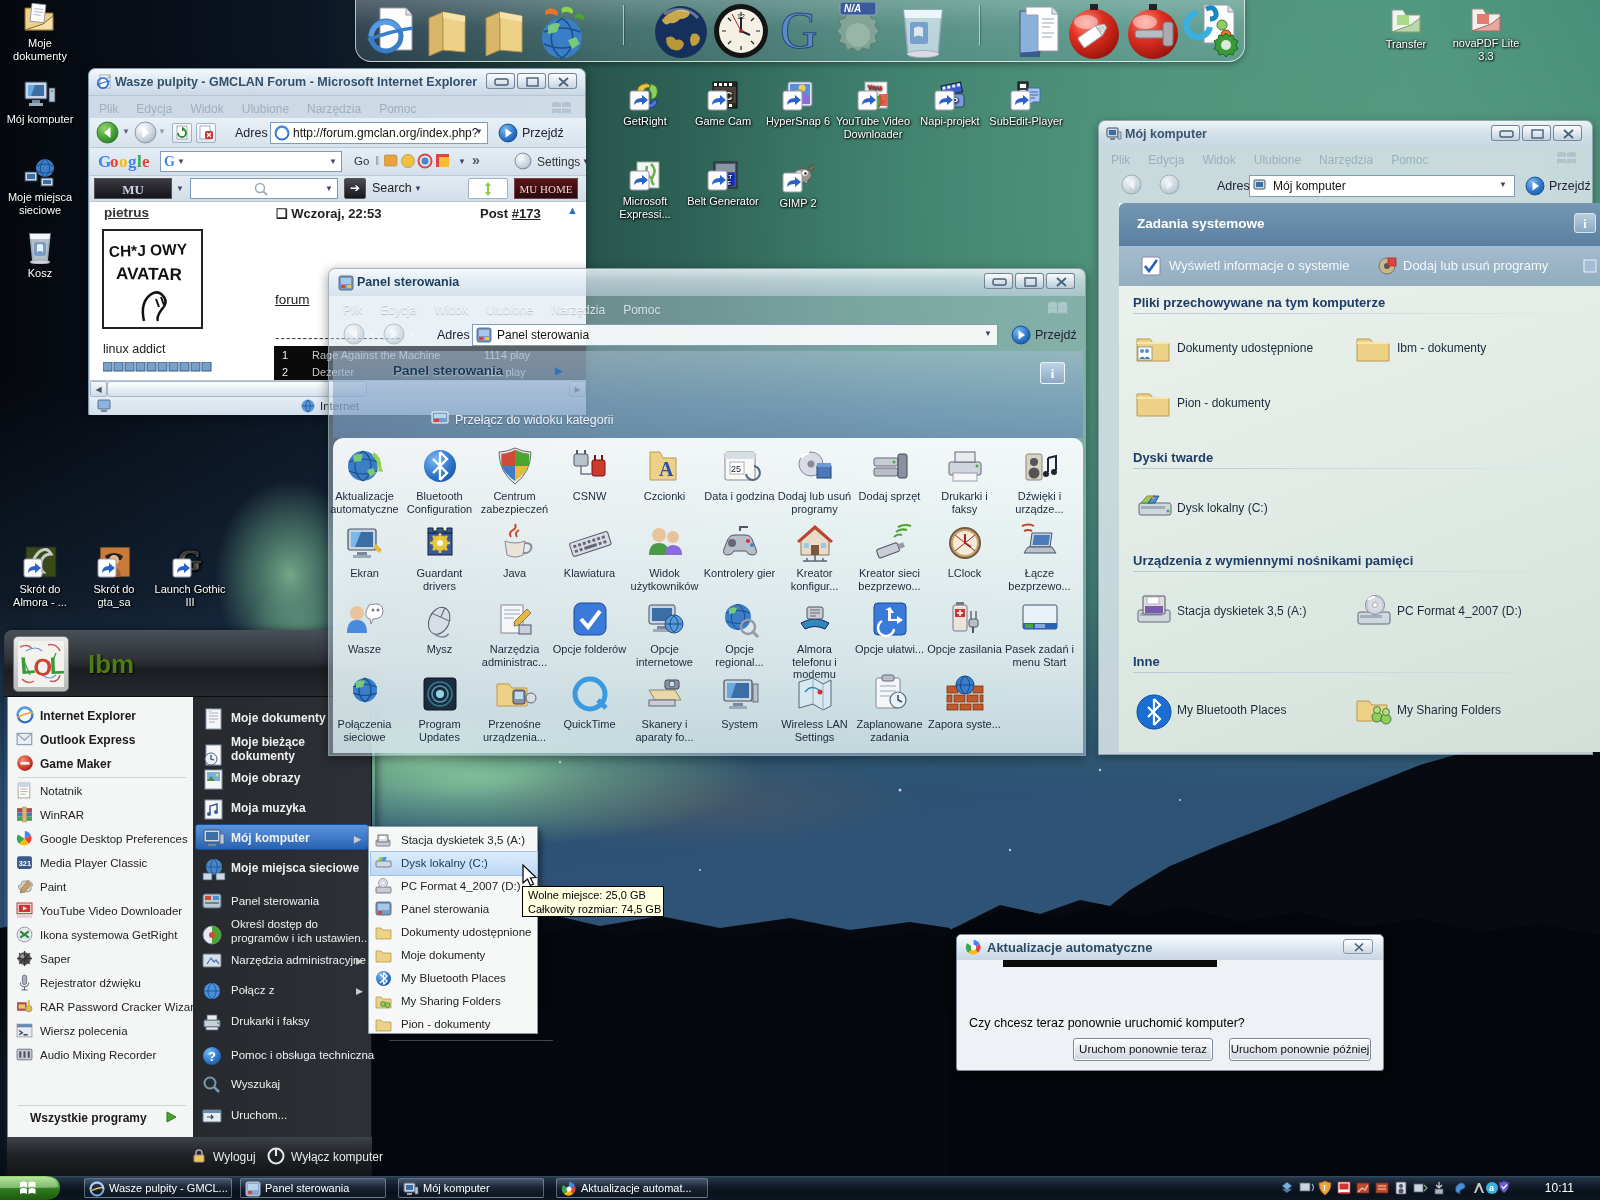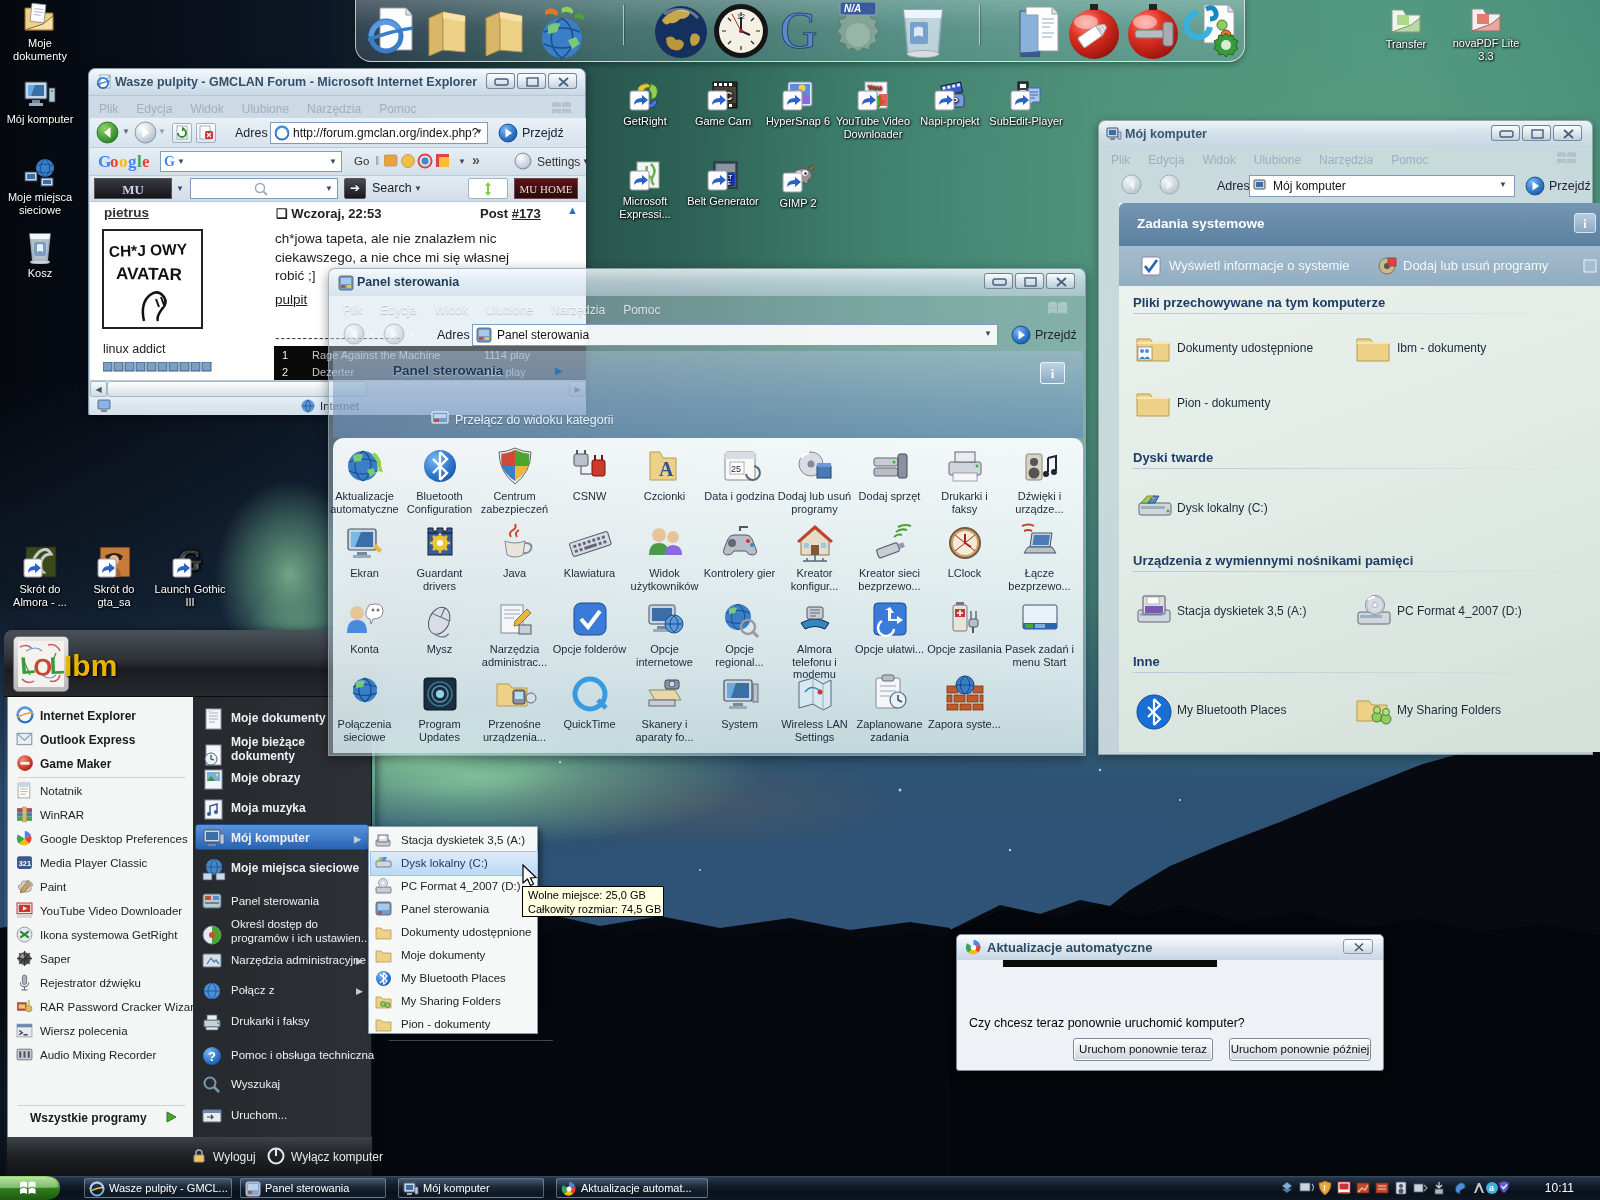--- a/index.html
+++ b/index.html
@@ -55,21 +55,21 @@
 .mkhead:after { content:""; position:absolute; left:0; top:18px; width:460px; height:1px; background:linear-gradient(to right,#b8c8d8, rgba(184,200,216,0)); }
 .mkitem { position:absolute; font-size:12px; color:#1a2a3a; }
 .mkitem svg { position:absolute; left:0; top:-10px; }
 .mkitem span { position:absolute; left:42px; top:0; white-space:nowrap; }
 
 
 #sm { position:absolute; left:4px; top:630px; width:371px; height:546px; border-radius:8px 8px 0 0; box-shadow:2px 0 8px rgba(0,0,0,0.5); }
 #sm-head { position:absolute; left:0; top:0; width:371px; height:67px; border-radius:8px 8px 0 0; background:linear-gradient(to bottom,#4a5058,#2e3238 45%,#1a1d21 60%,#26292e); border-bottom:1px solid #0a0c0e; }
 #sm-av { position:absolute; left:9px; top:6px; width:56px; height:56px; background:linear-gradient(to bottom,#e8e8e8,#b8b8b8); border-radius:5px; border:1px solid #777; }
 #sm-av .inner { position:absolute; left:4px; top:4px; width:46px; height:46px; background:#f4f2ee; overflow:hidden; }
-#sm-name { position:absolute; left:60px; top:19px; color:#eab308; font-size:30px; font-weight:bold; text-shadow:1px 1px 2px #000; }
+#sm-name { position:absolute; left:84px; top:19px; color:#4d7c0f; font-size:26px; font-weight:bold; text-shadow:1px 1px 2px #000; }
 #sm-left { position:absolute; left:3px; top:67px; width:186px; height:440px; background:#f4f6f6; border-left:1px solid #888; }
 #sm-right { position:absolute; left:189px; top:67px; width:179px; height:440px; background:linear-gradient(to right,#26292e,#2d3036); border-right:1px solid #111; }
 #sm-bot { position:absolute; left:3px; top:507px; width:365px; height:39px; white-space:nowrap; background:linear-gradient(to bottom,#3c4248,#1e2125 50%,#121417); color:#e8e8e8; font-size:12px; }
 .smL { position:absolute; left:8px; font-size:11.5px; color:#222; white-space:nowrap; }
 .smL svg, .smL .emo { position:absolute; left:0; top:-2px; }
 .smL span.t { position:absolute; left:24px; top:1px; }
 .smB { font-weight:bold; font-size:12px; color:#1a1a1a; }
 .smR { position:absolute; left:8px; color:#f0f0f0; font-weight:bold; font-size:12px; white-space:nowrap; }
 .smR svg { position:absolute; left:0; top:-4px; }
 .smR span.t { position:absolute; left:30px; top:0; }
@@ -504,22 +504,21 @@
             <rect x="66" y="0" width="9" height="9"></rect>
             <rect x="77" y="0" width="9" height="9"></rect>
             <rect x="88" y="0" width="9" height="9"></rect>
             <rect x="99" y="0" width="9" height="9"></rect>
           </g>
         </svg>
     </div>
     <span style="position:absolute;left:186px;top:4px;font-size:13px;font-weight:bold;color:#222">❑ Wczoraj, 22:53</span>
     <span style="position:absolute;left:390px;top:4px;font-size:13px;font-weight:bold;color:#222">Post <span style="text-decoration:underline">#173</span></span>
     <span style="position:absolute;left:477px;top:2px;font-size:11px;color:#2a6fc9">▲</span>
-    <div style="position:absolute;left:185px;top:28px;width:252px;line-height:18.5px">ch*jowa tapeta, ale nie znalazłem nic ciekawszego, a nie chce mi się własnej robić ;]</div>
-    <span style="position:absolute;left:185px;top:90px;text-decoration:underline">pulpit</span>
+    <span style="position:absolute;left:185px;top:90px;text-decoration:underline">forum</span>
     <span style="position:absolute;left:185px;top:128px;color:#333;letter-spacing:1px">-----------------------</span>
     <div style="position:absolute;left:184px;top:144px;width:312px;height:40px;background:#0a0a0a;color:#ccc;font-size:11px">
       <span style="position:absolute;left:8px;top:3px;color:#eee">1</span>
         <span style="position:absolute;left:38px;top:3px">Rage Against the Machine</span>
         <span style="position:absolute;left:210px;top:3px">1114 play</span>
       <span style="position:absolute;left:8px;top:20px;color:#eee">2</span>
         <span style="position:absolute;left:38px;top:20px">Dezerter</span>
         <span style="position:absolute;left:210px;top:20px">988 play</span>
     </div>
   </div>
@@ -1398,21 +1397,21 @@
           <use href="#sWifi"></use>
         </svg><span>Kreator sieci bezprzewo...</span></div>
     <div class="cp" style="left:594px;top:83px"><svg width="44" height="44">
           <use href="#sLClock"></use>
         </svg><span>LClock</span></div>
     <div class="cp" style="left:669px;top:83px"><svg width="44" height="44">
           <use href="#sLaptopWave"></use>
         </svg><span>Łącze bezprzewo...</span></div>
     <div class="cp" style="left:-6px;top:159px"><svg width="44" height="44">
           <use href="#sSpeech"></use>
-        </svg><span>Konta</span></div>
+        </svg><span>Wasze</span></div>
     <div class="cp" style="left:69px;top:159px"><svg width="44" height="44">
           <use href="#sMouse"></use>
         </svg><span>Mysz</span></div>
     <div class="cp" style="left:144px;top:159px"><svg width="44" height="44">
           <use href="#sAdm"></use>
         </svg><span>Narzędzia administrac...</span></div>
     <div class="cp" style="left:219px;top:159px"><svg width="44" height="44">
           <use href="#sFoldOpt"></use>
         </svg><span>Opcje folderów</span></div>
     <div class="cp" style="left:294px;top:159px"><svg width="44" height="44">

